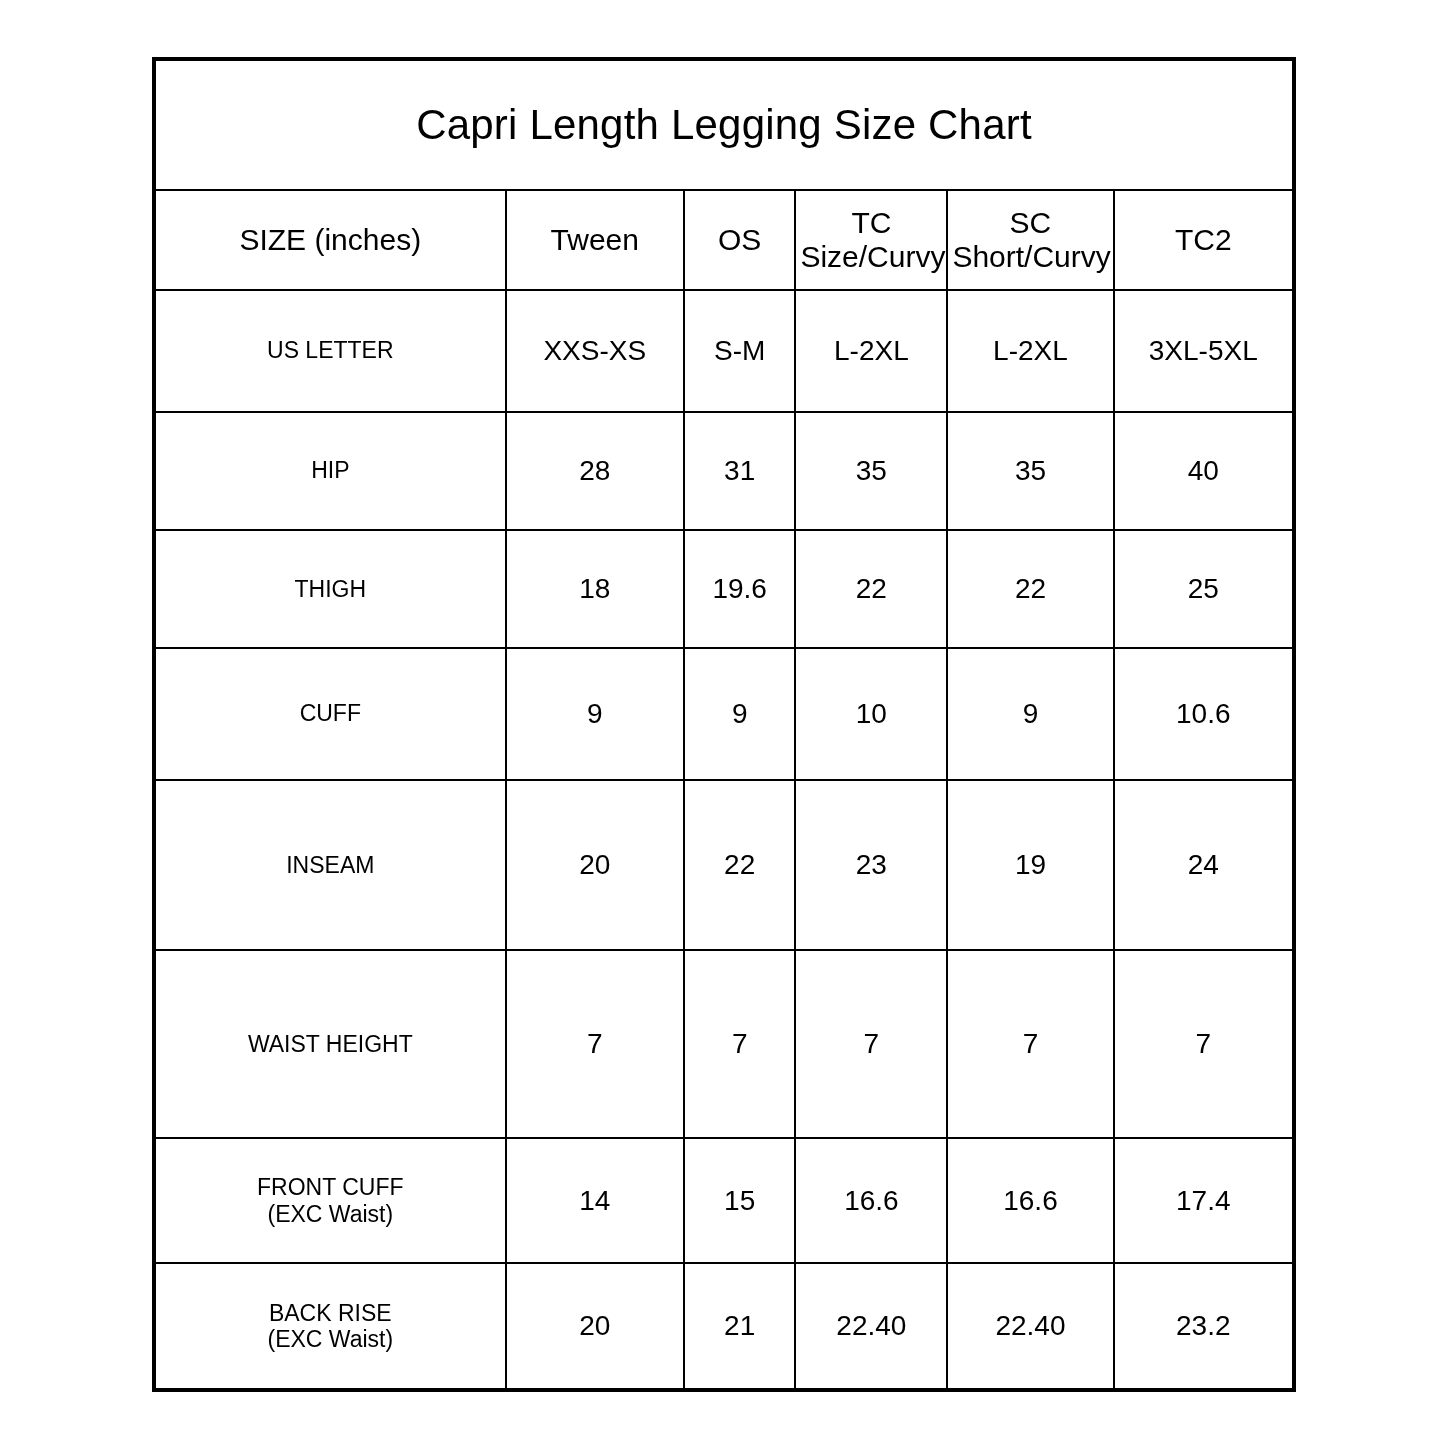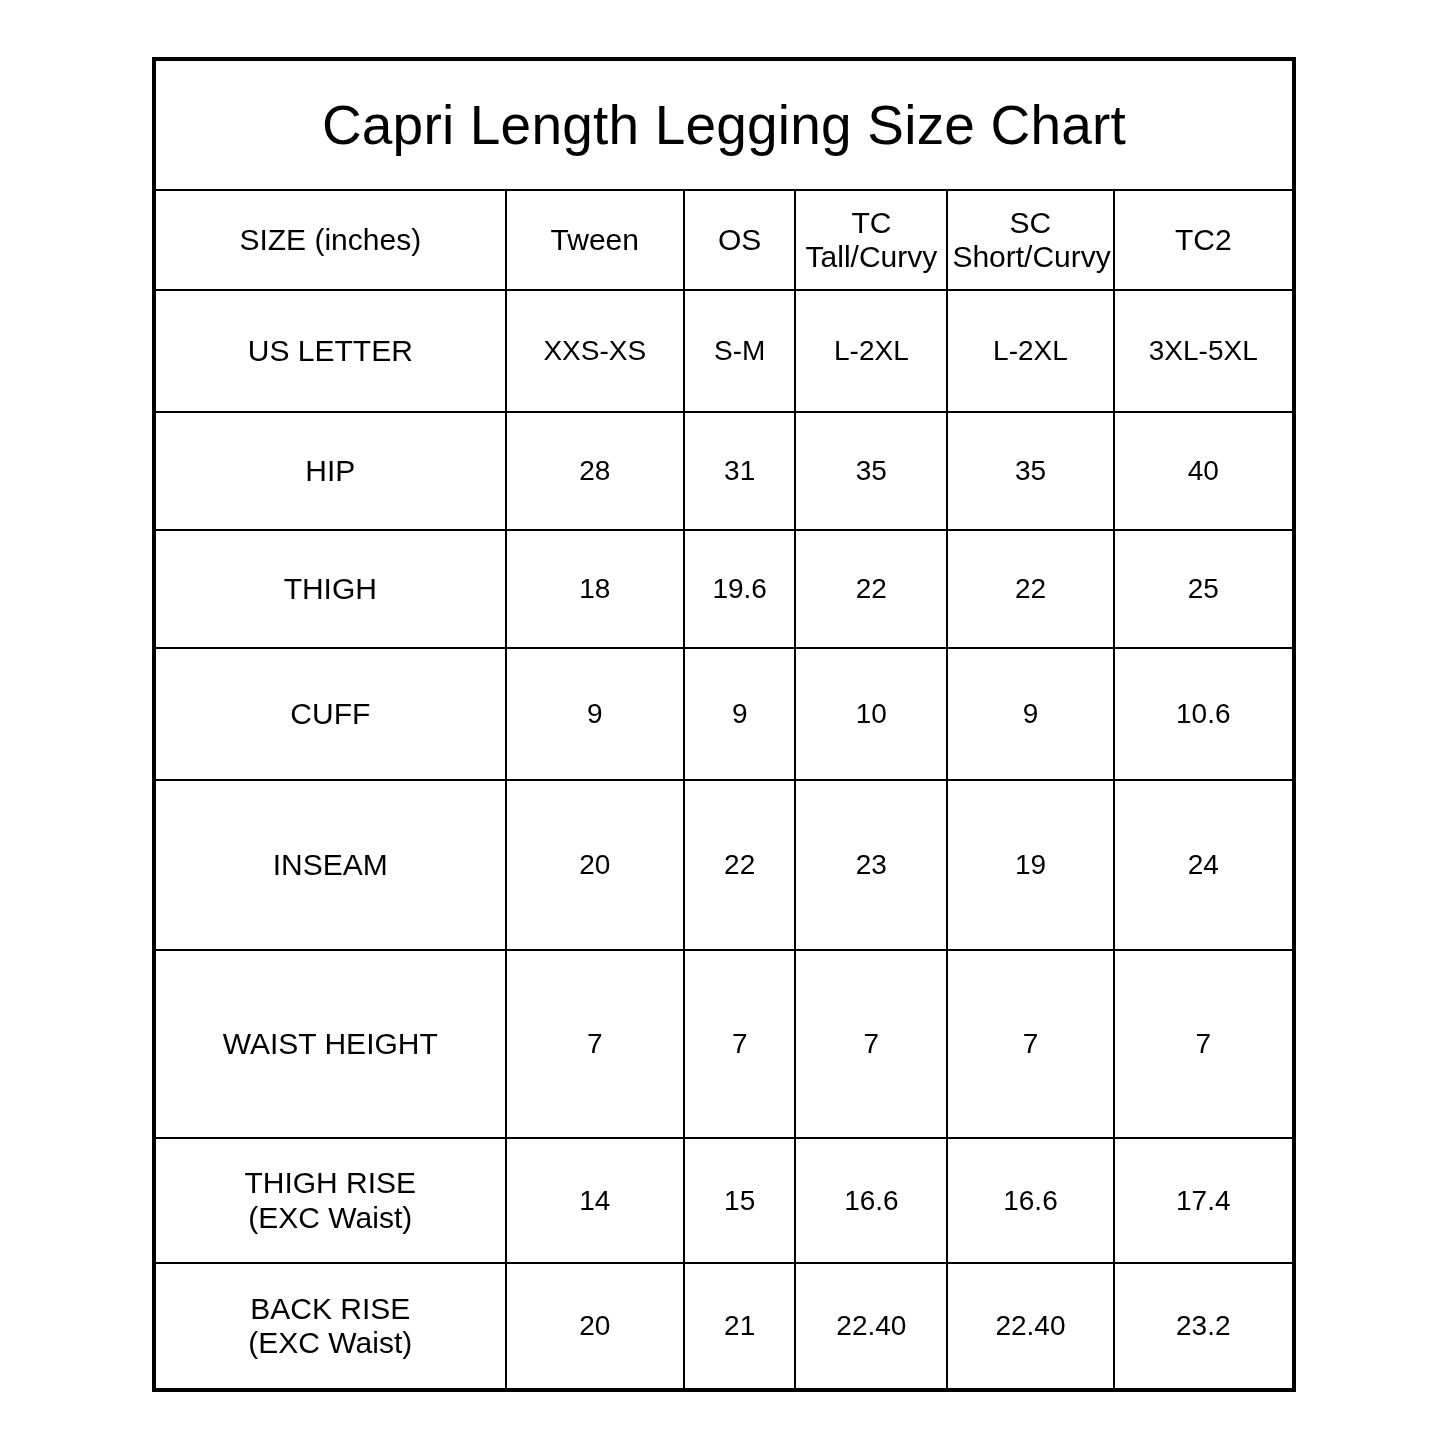--- a/index.html
+++ b/index.html
@@ -40,39 +40,39 @@
     text-align: center;
     vertical-align: middle;
     font-weight: normal;
     padding: 0 4px;
     box-sizing: border-box;
   }
   .title-cell {
     border-top: none !important;
     border-left: none !important;
     border-right: none !important;
-    font-size: 55px;
+    font-size: 42px;
     height: 98px;
     line-height: 1.1;
     letter-spacing: 0.2px;
   }
   .col-label { width: 345px; }
   .col-tween { width: 176px; }
   .col-os    { width: 110px; }
   .col-tc    { width: 150px; }
   .col-sc    { width: 164px; }
   .col-tc2   { width: 176px; }
 
   .hdr-row td {
     font-size: 30px;
     height: 76px;
     line-height: 1.12;
   }
   .row-label {
-    font-size: 30px;
+    font-size: 23px;
     border-left: none !important;
   }
   .row-last td { border-bottom: none !important; }
   td.v { font-size: 28px; }
   td.edge-right { border-right: none !important; }
 
   
   .nudge-d6  { padding-top: 12px; }
   .nudge-d12 { padding-top: 24px; }
   .nudge-d18 { padding-top: 36px; }
@@ -98,21 +98,21 @@
         <tr>
           <td class="title-cell" colspan="6">Capri Length Legging Size Chart</td>
         </tr>
 
         <tr class="hdr-row">
           <td style="border-left:none;">SIZE (inches)</td>
           <td>Tween</td>
           <td>OS</td>
           <td class="two-line">
             <div>TC</div>
-            <div>Tall/Curvy</div>
+            <div>Size/Curvy</div>
           </td>
           <td class="two-line">
             <div>SC</div>
             <div>Short/Curvy</div>
           </td>
           <td class="edge-right">TC2</td>
         </tr>
 
         <tr style="height:93px;">
           <td class="row-label">US LETTER</td>
@@ -166,21 +166,21 @@
           <td class="row-label nudge-u12">WAIST HEIGHT</td>
           <td class="v nudge-d24">7</td>
           <td class="v nudge-d24">7</td>
           <td class="v nudge-d18">7</td>
           <td class="v nudge-d24">7</td>
           <td class="v edge-right nudge-d24">7</td>
         </tr>
 
         <tr style="height:95px;">
           <td class="row-label two-line">
-            <div>THIGH RISE</div>
+            <div>FRONT CUFF</div>
             <div>(EXC Waist)</div>
           </td>
           <td class="v nudge-d12">14</td>
           <td class="v nudge-d18">15</td>
           <td class="v nudge-d12">16.6</td>
           <td class="v nudge-d18">16.6</td>
           <td class="v edge-right nudge-d12">17.4</td>
         </tr>
 
         <tr class="row-last" style="height:95px;">

